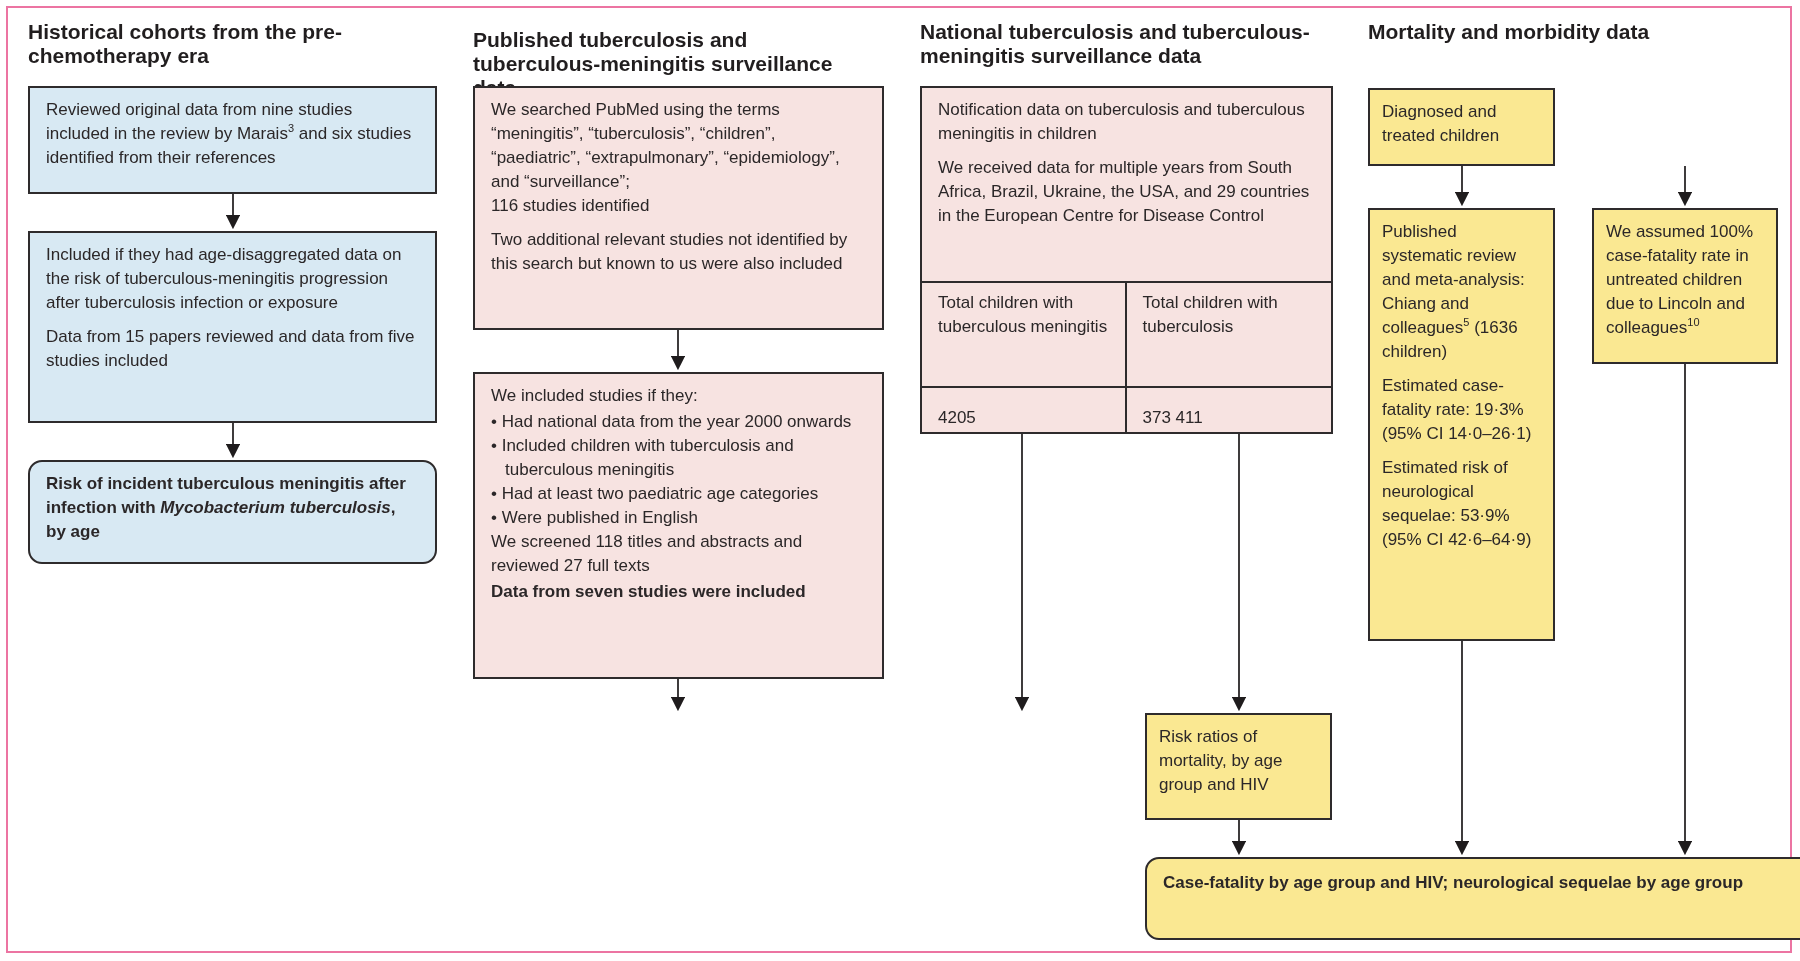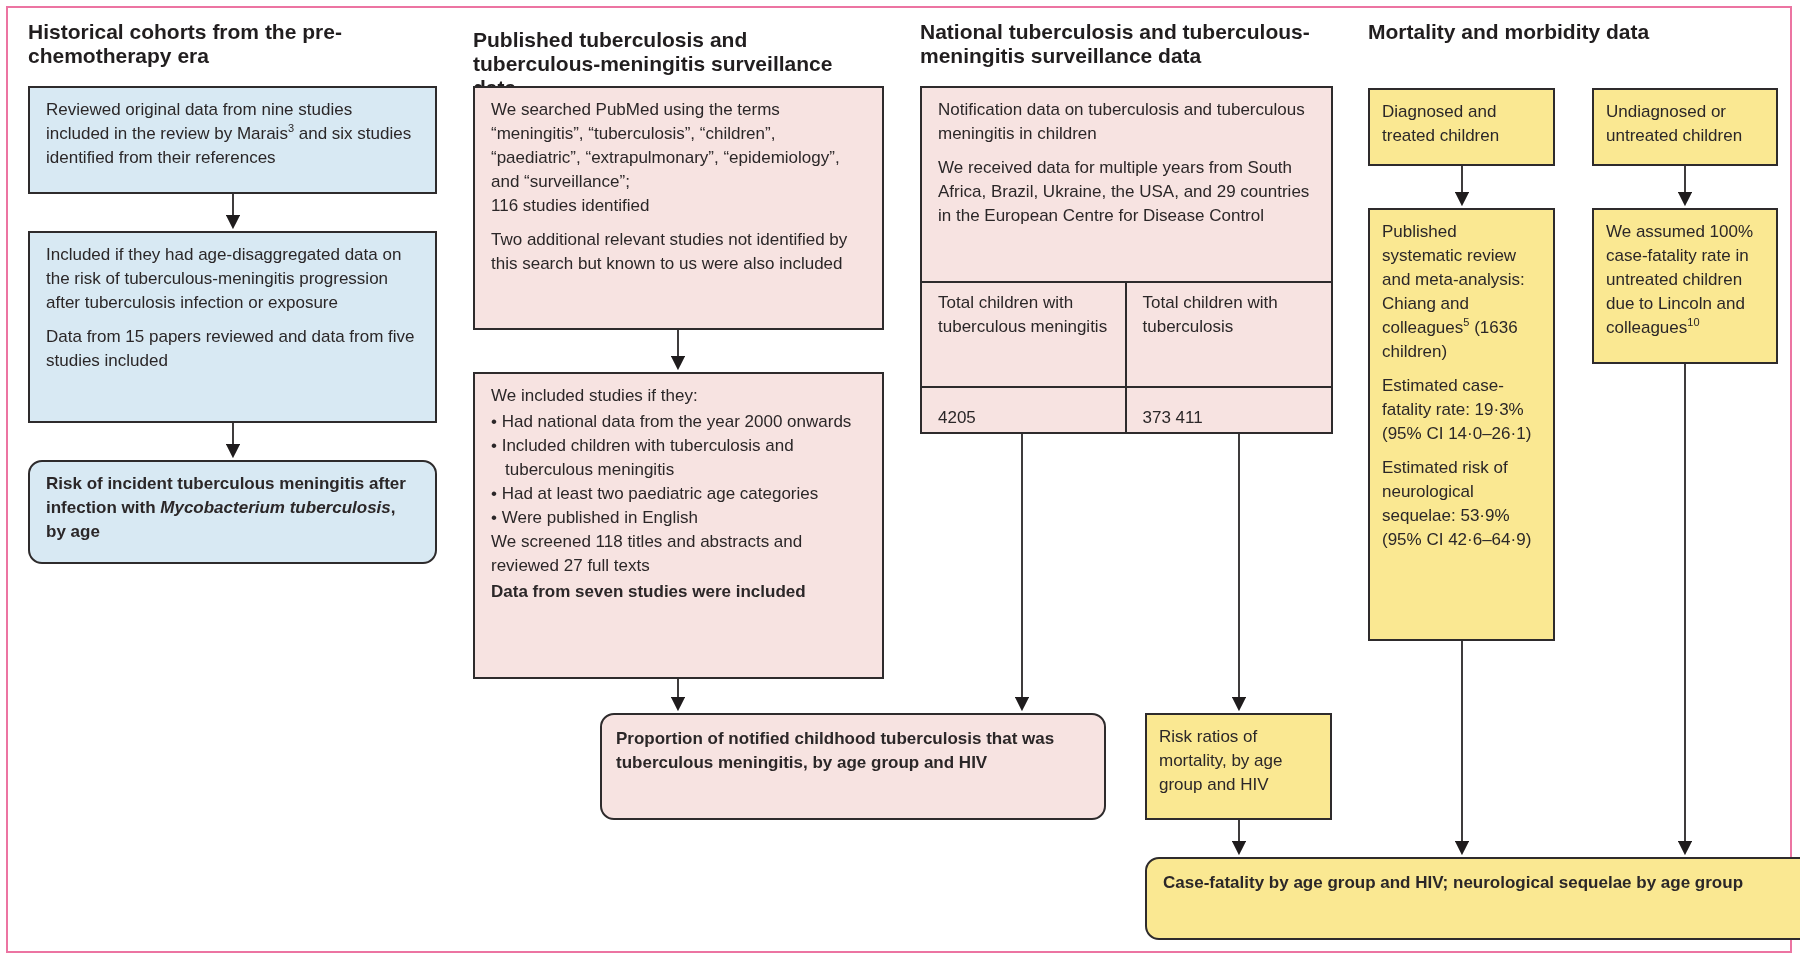--- a/index.html
+++ b/index.html
@@ -95,23 +95,20 @@
     <ul class="criteria">
       <li>Had national data from the year 2000 onwards</li>
       <li>Included children with tuberculosis and tuberculous meningitis</li>
       <li>Had at least two paediatric age categories</li>
       <li>Were published in English</li>
     </ul>
     <p>We screened 118 titles and abstracts and reviewed 27 full texts</p>
     <p class="tight">Data from seven studies were included</p>
   </div>
 
-  <div class="box pink bold" style="left:600px;top:713px;width:506px;height:107px;padding:12px 14px">
-    <p>Proportion of notified childhood tuberculosis that was tuberculous meningitis, by age group and HIV</p>
-  </div>
 
   <div class="box pink nat-box" style="left:920px;top:86px;width:413px;height:348px">
     <div class="nat-top">
       <p>Notification data on tuberculosis and tuberculous meningitis in children</p>
       <p>We received data for multiple years from South Africa, Brazil, Ukraine, the USA, and 29 countries in the European Centre for Disease Control</p>
     </div>
     <div class="nat-heads">
       <div class="nat-cell first">Total children with tuberculous meningitis</div>
       <div class="nat-cell">Total children with tuberculosis</div>
     </div>
@@ -122,23 +119,20 @@
   </div>
 
   <div class="box yellow pad-narrow" style="left:1145px;top:713px;width:187px;height:107px">
     <p>Risk ratios of mortality, by age group and HIV</p>
   </div>
 
   <div class="box yellow pad-narrow" style="left:1368px;top:88px;width:187px;height:78px">
     <p>Diagnosed and treated children</p>
   </div>
 
-  <div class="box yellow pad-narrow" style="left:1592px;top:88px;width:186px;height:78px">
-    <p>Undiagnosed or untreated children</p>
-  </div>
 
   <div class="box yellow pad-narrow" style="left:1368px;top:208px;width:187px;height:433px">
     <p><span>Published systematic review and meta-analysis: Chiang and colleagues</span><sup>5</sup><span> (1636 children)</span></p>
     <p>Estimated case-fatality rate: 19·3% (95% CI 14·0–26·1)</p>
     <p>Estimated risk of neurological sequelae: 53·9% (95% CI 42·6–64·9)</p>
   </div>
 
   <div class="box yellow pad-narrow" style="left:1592px;top:208px;width:186px;height:156px">
     <p><span>We assumed 100% case-fatality rate in untreated children due to Lincoln and colleagues</span><sup>10</sup></p>
   </div>

